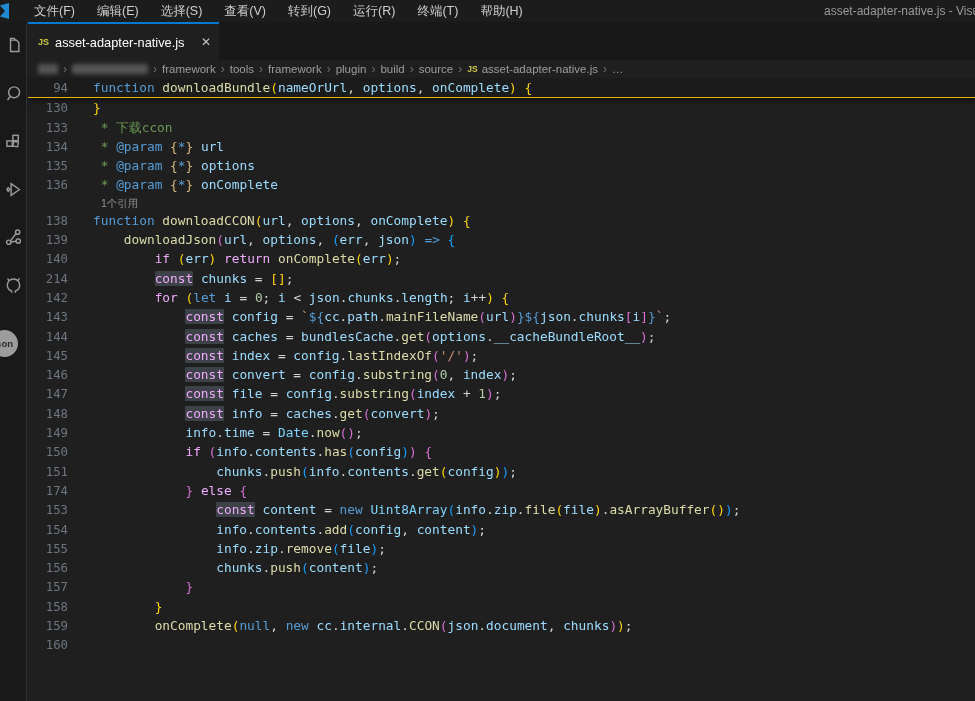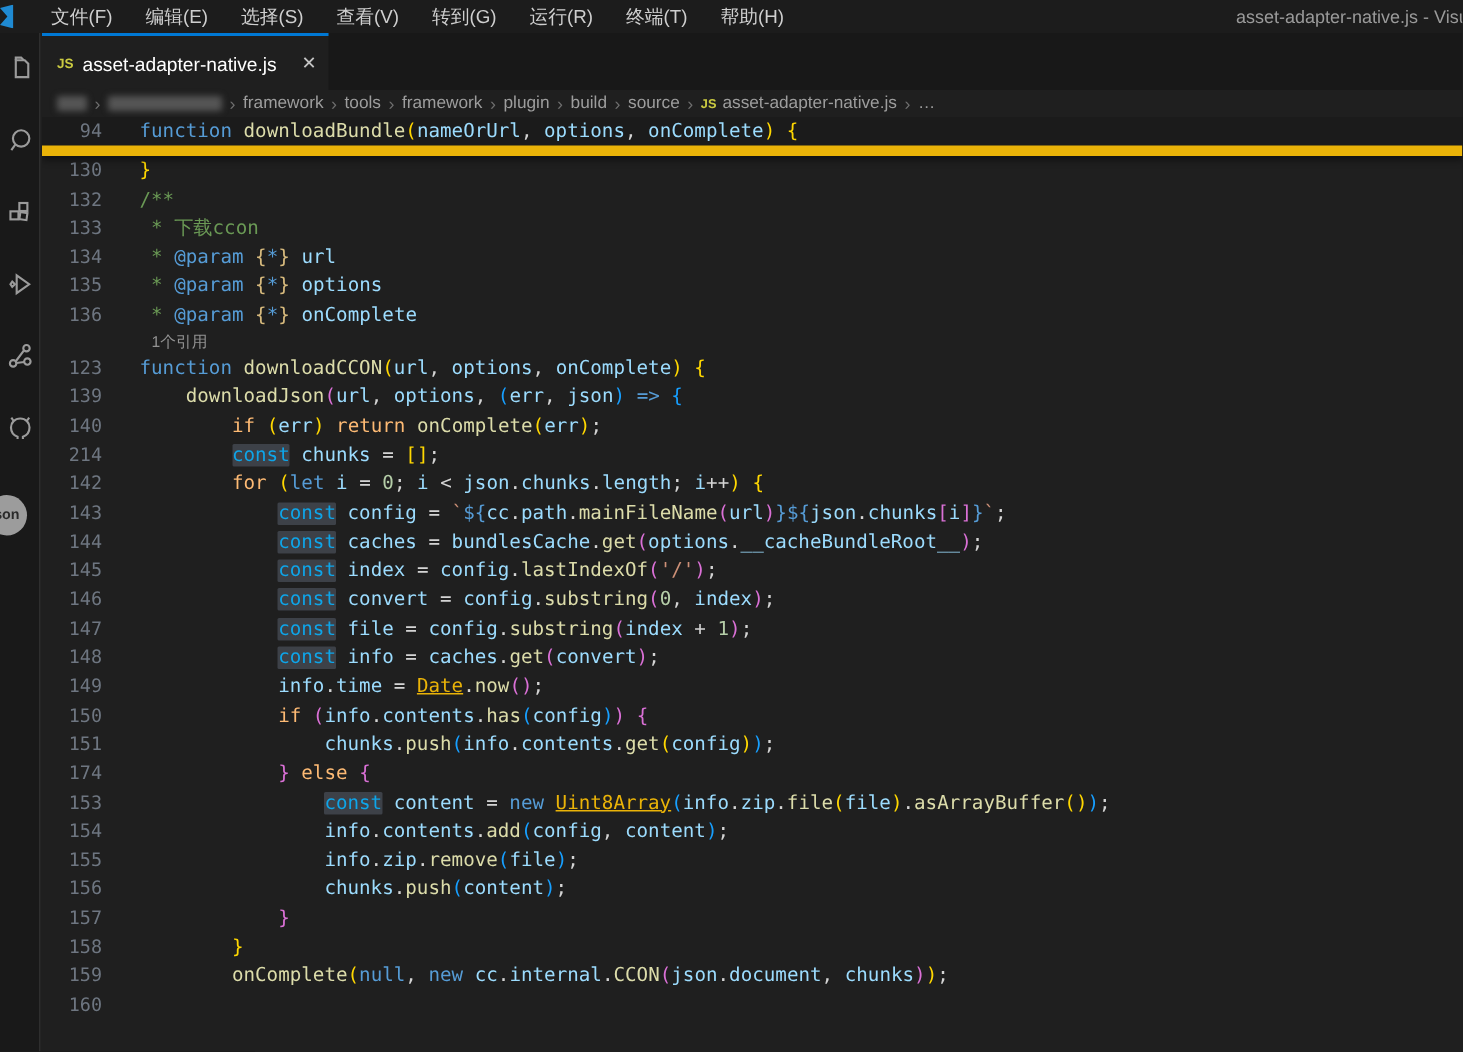--- a/index.html
+++ b/index.html
@@ -43,45 +43,45 @@
   .crumb-sep { color:#6e6e6e; margin:0 5px; font-size:12px; }
   .redacted { background:#555; height:10px; border-radius:2px; filter:blur(2px); display:inline-block; }
   .redacted.r0 { width:20px; margin-left:10px; }
   .redacted.r1 { width:76px; }
   .bc-js { color:#cbcb41; font-weight:bold; font-size:8.5px; margin-right:4px; }
 
   
   .editor { position:absolute; left:28px; top:78px; width:947px; height:623px;
     background:#1f1f1f; font-family:"DejaVu Sans Mono","Liberation Mono",monospace;
     font-size:12.8px; overflow:hidden; }
-  .sticky { position:relative; background:#1b1b1b; border-bottom:7px solid #eab308;
+  .sticky { position:relative; background:#1b1b1b; border-bottom:1px solid #eab308;
     box-shadow:0 3px 5px rgba(0,0,0,0.45); z-index:2; }
   .code-lines { position:relative; z-index:1; }
   .row { height:19.3px; line-height:19.3px; white-space:pre; }
   .num { display:inline-block; width:40px; text-align:right; color:#6e7681;
     margin-right:25px; font-size:12.3px; }
   .ind { display:inline-block; width:4ch; }
   .ind.g { box-shadow:inset 1px 0 0 #313131; }
   .codelens-row { height:16px; line-height:16px; padding-left:73px; color:#929292;
     font-size:10.5px; font-family:"Liberation Sans",sans-serif; }
 
   .tk-k { color:#569CD6; }  
-  .tk-c { color:#fdba74; }  
+  .tk-c { color:#f0abfc; }  
   .tk-f { color:#DCDCAA; }  
   .tk-v { color:#9CDCFE; }  
   .tk-s { color:#CE9178; }  
   .tk-n { color:#B5CEA8; }  
-  .tk-t { color:#eab308;text-decoration:underline; }  
+  .tk-t { color:#7dd3fc; }  
   .tk-g { color:#6A9955; }  
   .tk-d { color:#D7BA7D; }  
   .tk-p { color:#D4D4D4; }  
   .tk-y { color:#FFD700; }  
   .tk-m { color:#DA70D6; }  
   .tk-u { color:#179FFF; }  
-  .tk-kh { color:#0ea5e9; background:#3d4148; border-radius:1px; } 
+  .tk-kh { color:#f0abfc; background:#3d4148; border-radius:1px; } 
 </style>
 </head>
 <body>
 
 <div id="app">
 
   <div class="titlebar">
     <div class="vscode-logo"></div>
     <div class="menus">
       <span class="menu-item">文件(F)</span>
@@ -170,27 +170,26 @@
       <span class="crumb-sep">›</span>
       <span class="crumb">…</span>
     </div>
 
   <div class="editor">
     <div class="sticky" id="sticky">
         <div class="row"><span class="num">94</span><span class="tk-k">function </span><span class="tk-f">downloadBundle</span><span class="tk-y">(</span><span class="tk-v">nameOrUrl</span><span class="tk-p">, </span><span class="tk-v">options</span><span class="tk-p">, </span><span class="tk-v">onComplete</span><span class="tk-y">)</span><span class="tk-p"> </span><span class="tk-y">{</span></div>
       </div>
     <div class="code-lines" id="codelines">
         <div class="row"><span class="num">130</span><span class="tk-y">}</span></div>
-        <div class="row"><span class="num">132</span><span class="tk-g">/**</span></div>
         <div class="row"><span class="num">133</span><span class="tk-g"> * 下载ccon</span></div>
         <div class="row"><span class="num">134</span><span class="tk-g"> * </span><span class="tk-k">@param</span><span class="tk-p"> </span><span class="tk-d">{</span><span class="tk-k">*</span><span class="tk-d">}</span><span class="tk-p"> </span><span class="tk-v">url</span></div>
         <div class="row"><span class="num">135</span><span class="tk-g"> * </span><span class="tk-k">@param</span><span class="tk-p"> </span><span class="tk-d">{</span><span class="tk-k">*</span><span class="tk-d">}</span><span class="tk-p"> </span><span class="tk-v">options</span></div>
         <div class="row"><span class="num">136</span><span class="tk-g"> * </span><span class="tk-k">@param</span><span class="tk-p"> </span><span class="tk-d">{</span><span class="tk-k">*</span><span class="tk-d">}</span><span class="tk-p"> </span><span class="tk-v">onComplete</span></div>
         <div class="codelens-row">1个引用</div>
-        <div class="row"><span class="num">123</span><span class="tk-k">function </span><span class="tk-f">downloadCCON</span><span class="tk-y">(</span><span class="tk-v">url</span><span class="tk-p">, </span><span class="tk-v">options</span><span class="tk-p">, </span><span class="tk-v">onComplete</span><span class="tk-y">)</span><span class="tk-p"> </span><span class="tk-y">{</span></div>
+        <div class="row"><span class="num">138</span><span class="tk-k">function </span><span class="tk-f">downloadCCON</span><span class="tk-y">(</span><span class="tk-v">url</span><span class="tk-p">, </span><span class="tk-v">options</span><span class="tk-p">, </span><span class="tk-v">onComplete</span><span class="tk-y">)</span><span class="tk-p"> </span><span class="tk-y">{</span></div>
         <div class="row"><span class="num">139</span><span class="ind"></span><span class="tk-f">downloadJson</span><span class="tk-m">(</span><span class="tk-v">url</span><span class="tk-p">, </span><span class="tk-v">options</span><span class="tk-p">, </span><span class="tk-u">(</span><span class="tk-v">err</span><span class="tk-p">, </span><span class="tk-v">json</span><span class="tk-u">)</span><span class="tk-p"> </span><span class="tk-k">=&gt;</span><span class="tk-p"> </span><span class="tk-u">{</span></div>
         <div class="row"><span class="num">140</span><span class="ind"></span><span class="ind g"></span><span class="tk-c">if</span><span class="tk-p"> </span><span class="tk-y">(</span><span class="tk-v">err</span><span class="tk-y">)</span><span class="tk-p"> </span><span class="tk-c">return</span><span class="tk-p"> </span><span class="tk-f">onComplete</span><span class="tk-y">(</span><span class="tk-v">err</span><span class="tk-y">)</span><span class="tk-p">;</span></div>
         <div class="row"><span class="num">214</span><span class="ind"></span><span class="ind g"></span><span class="tk-kh">const</span><span class="tk-p"> </span><span class="tk-v">chunks</span><span class="tk-p"> = </span><span class="tk-y">[]</span><span class="tk-p">;</span></div>
         <div class="row"><span class="num">142</span><span class="ind"></span><span class="ind g"></span><span class="tk-c">for</span><span class="tk-p"> </span><span class="tk-y">(</span><span class="tk-k">let</span><span class="tk-p"> </span><span class="tk-v">i</span><span class="tk-p"> = </span><span class="tk-n">0</span><span class="tk-p">; </span><span class="tk-v">i</span><span class="tk-p"> &lt; </span><span class="tk-v">json</span><span class="tk-p">.</span><span class="tk-v">chunks</span><span class="tk-p">.</span><span class="tk-v">length</span><span class="tk-p">; </span><span class="tk-v">i</span><span class="tk-p">++</span><span class="tk-y">)</span><span class="tk-p"> </span><span class="tk-y">{</span></div>
         <div class="row"><span class="num">143</span><span class="ind"></span><span class="ind g"></span><span class="ind g"></span><span class="tk-kh">const</span><span class="tk-p"> </span><span class="tk-v">config</span><span class="tk-p"> = </span><span class="tk-s">`</span><span class="tk-k">${</span><span class="tk-v">cc</span><span class="tk-p">.</span><span class="tk-v">path</span><span class="tk-p">.</span><span class="tk-f">mainFileName</span><span class="tk-m">(</span><span class="tk-v">url</span><span class="tk-m">)</span><span class="tk-k">}</span><span class="tk-k">${</span><span class="tk-v">json</span><span class="tk-p">.</span><span class="tk-v">chunks</span><span class="tk-m">[</span><span class="tk-v">i</span><span class="tk-m">]</span><span class="tk-k">}</span><span class="tk-s">`</span><span class="tk-p">;</span></div>
         <div class="row"><span class="num">144</span><span class="ind"></span><span class="ind g"></span><span class="ind g"></span><span class="tk-kh">const</span><span class="tk-p"> </span><span class="tk-v">caches</span><span class="tk-p"> = </span><span class="tk-v">bundlesCache</span><span class="tk-p">.</span><span class="tk-f">get</span><span class="tk-m">(</span><span class="tk-v">options</span><span class="tk-p">.</span><span class="tk-v">__cacheBundleRoot__</span><span class="tk-m">)</span><span class="tk-p">;</span></div>
         <div class="row"><span class="num">145</span><span class="ind"></span><span class="ind g"></span><span class="ind g"></span><span class="tk-kh">const</span><span class="tk-p"> </span><span class="tk-v">index</span><span class="tk-p"> = </span><span class="tk-v">config</span><span class="tk-p">.</span><span class="tk-f">lastIndexOf</span><span class="tk-m">(</span><span class="tk-s">'/'</span><span class="tk-m">)</span><span class="tk-p">;</span></div>
         <div class="row"><span class="num">146</span><span class="ind"></span><span class="ind g"></span><span class="ind g"></span><span class="tk-kh">const</span><span class="tk-p"> </span><span class="tk-v">convert</span><span class="tk-p"> = </span><span class="tk-v">config</span><span class="tk-p">.</span><span class="tk-f">substring</span><span class="tk-m">(</span><span class="tk-n">0</span><span class="tk-p">, </span><span class="tk-v">index</span><span class="tk-m">)</span><span class="tk-p">;</span></div>
         <div class="row"><span class="num">147</span><span class="ind"></span><span class="ind g"></span><span class="ind g"></span><span class="tk-kh">const</span><span class="tk-p"> </span><span class="tk-v">file</span><span class="tk-p"> = </span><span class="tk-v">config</span><span class="tk-p">.</span><span class="tk-f">substring</span><span class="tk-m">(</span><span class="tk-v">index</span><span class="tk-p"> + </span><span class="tk-n">1</span><span class="tk-m">)</span><span class="tk-p">;</span></div>
         <div class="row"><span class="num">148</span><span class="ind"></span><span class="ind g"></span><span class="ind g"></span><span class="tk-kh">const</span><span class="tk-p"> </span><span class="tk-v">info</span><span class="tk-p"> = </span><span class="tk-v">caches</span><span class="tk-p">.</span><span class="tk-f">get</span><span class="tk-m">(</span><span class="tk-v">convert</span><span class="tk-m">)</span><span class="tk-p">;</span></div>

